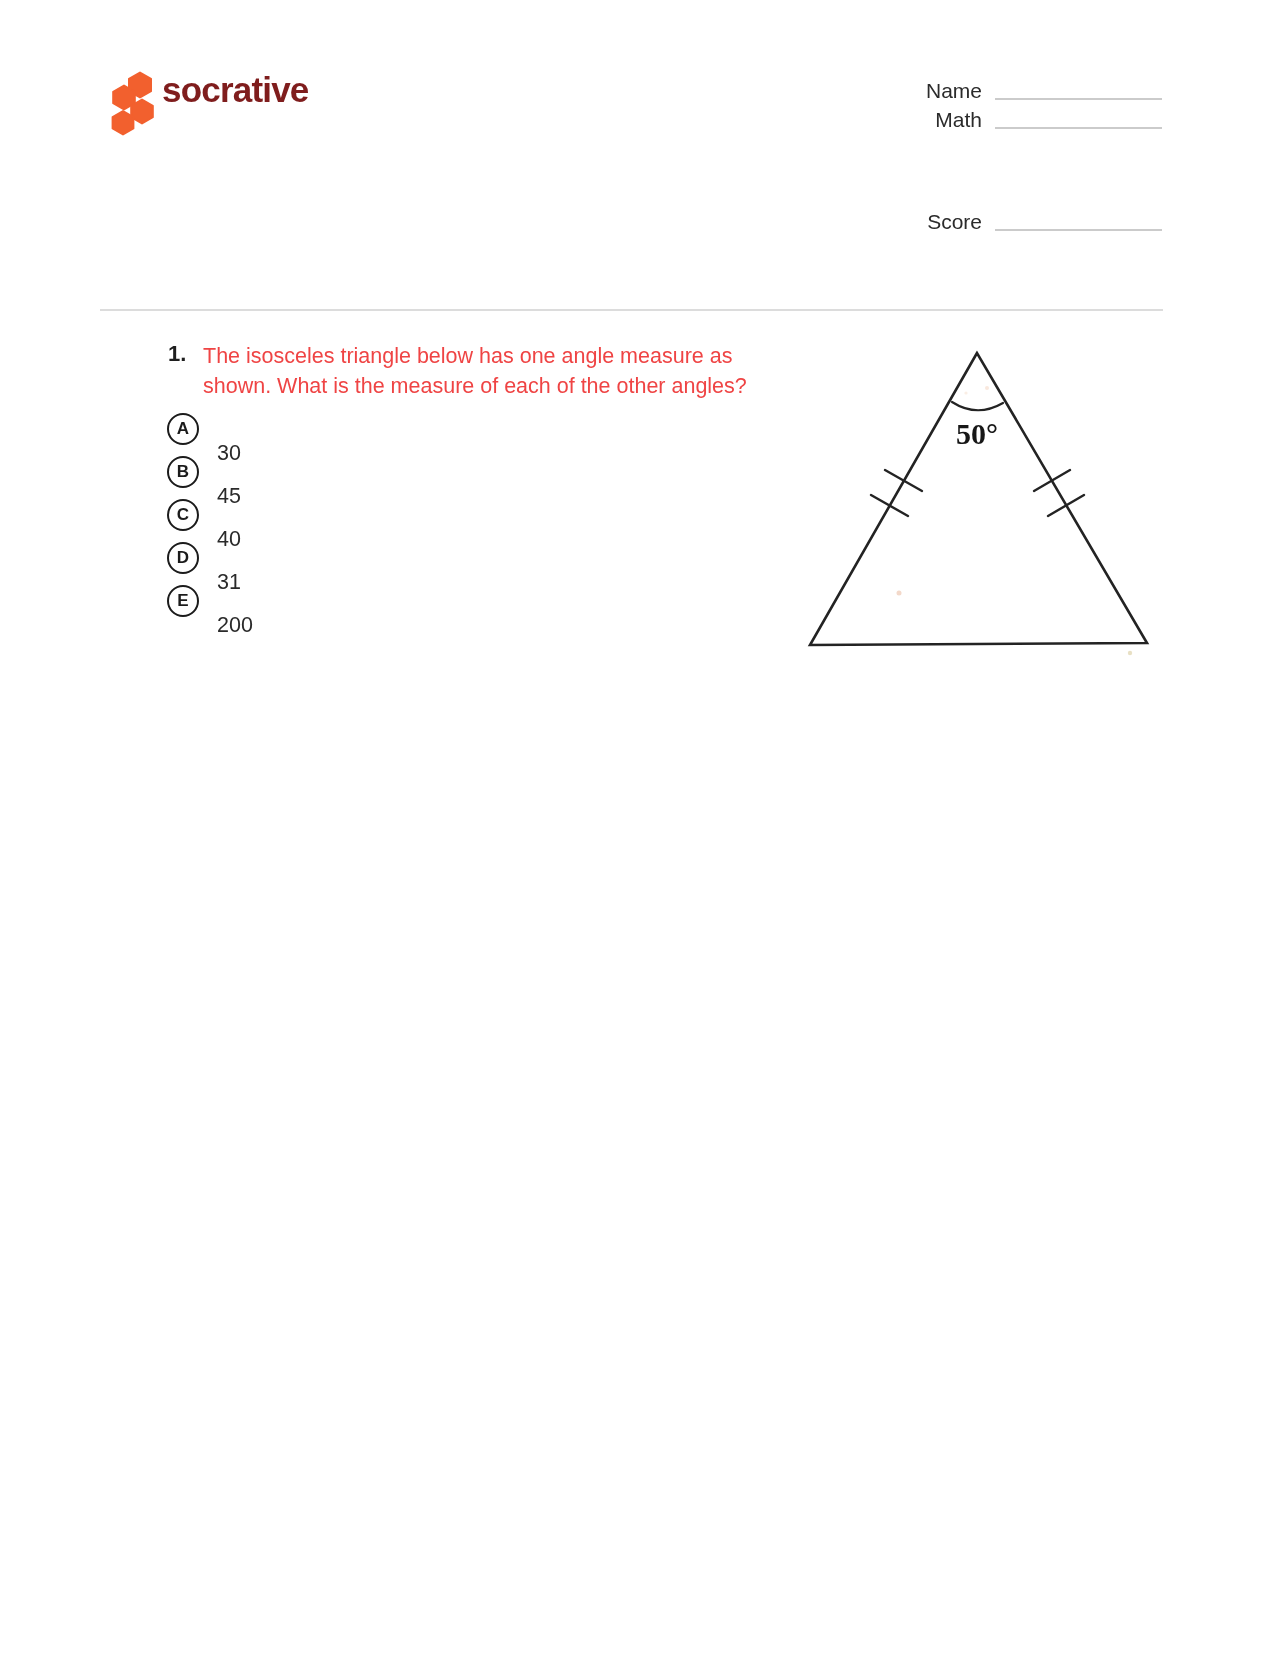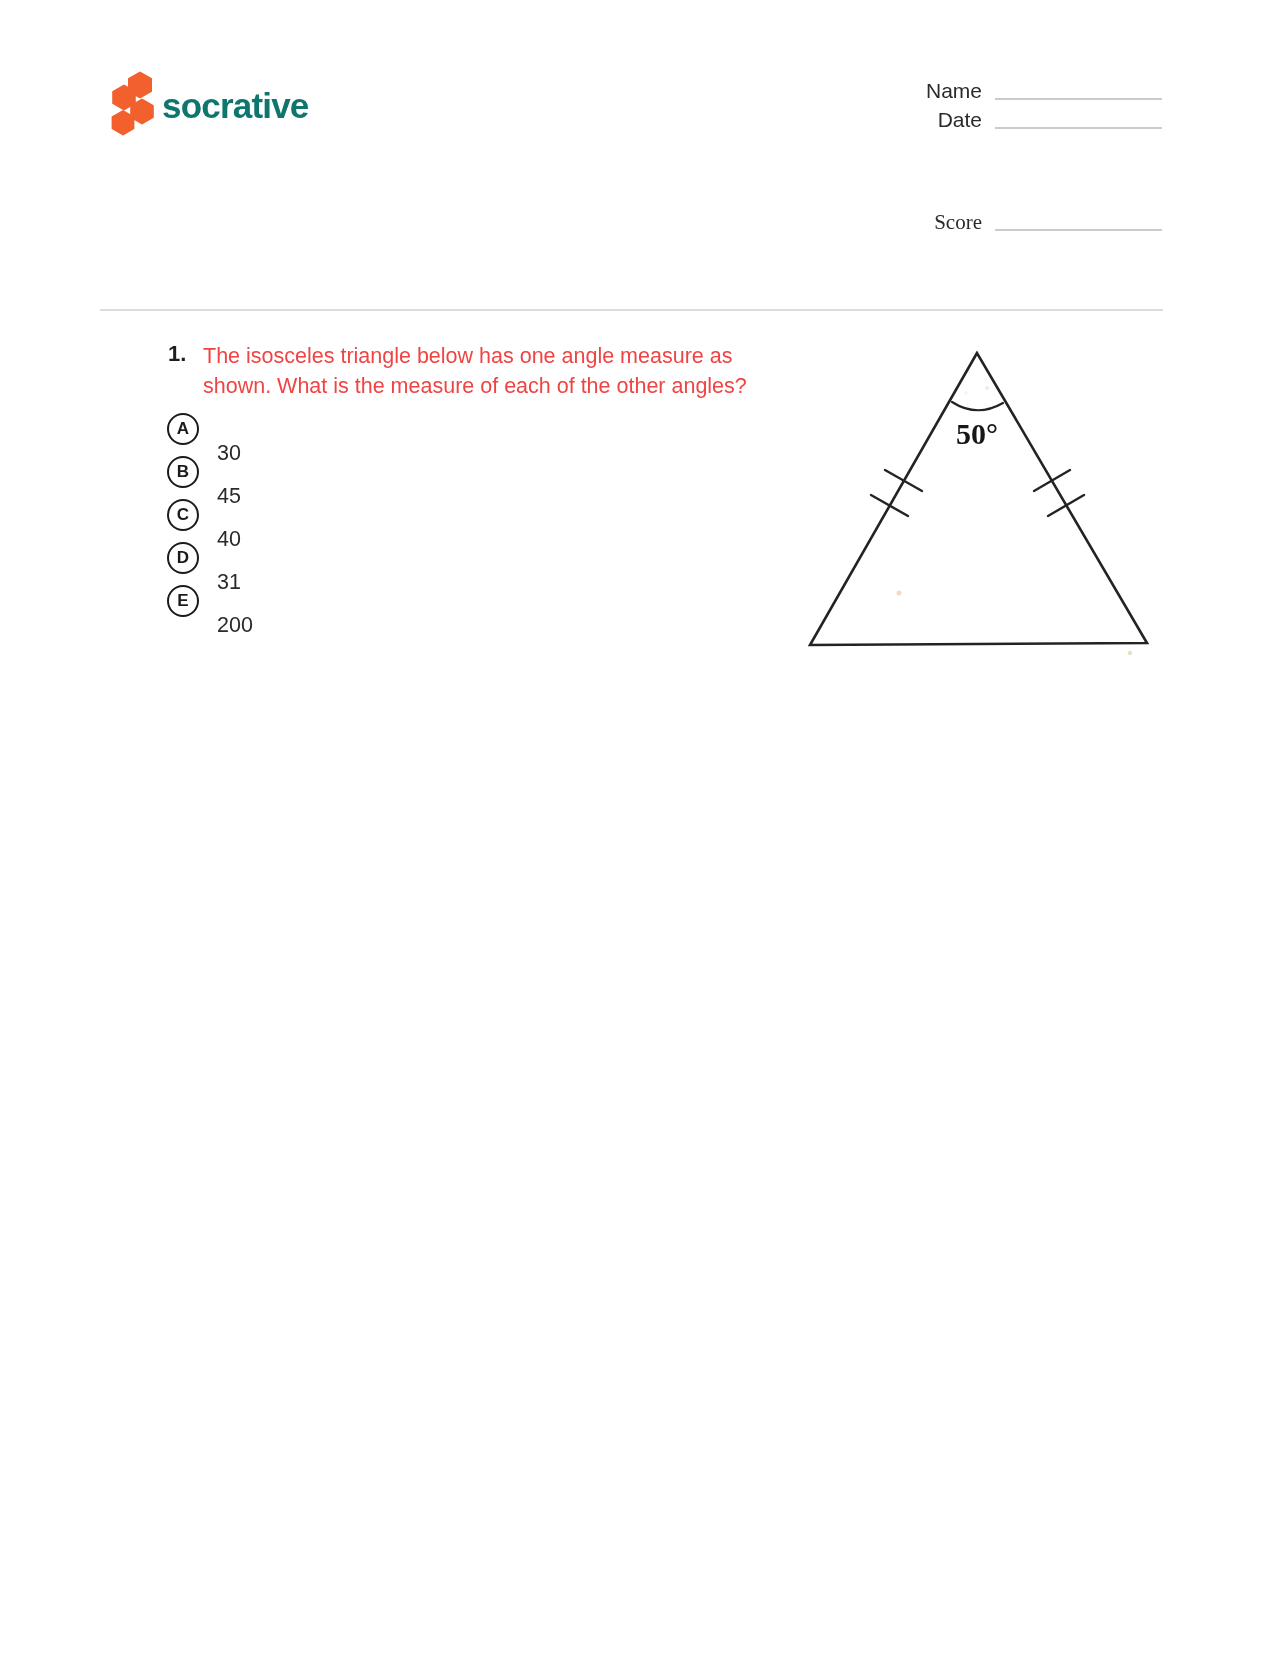--- a/index.html
+++ b/index.html
@@ -20,25 +20,25 @@
     position: absolute;
     left: 108px;
     top: 66px;
     display: flex;
     align-items: flex-start;
   }
   .logo-hex-svg { position: absolute; left: 0; top: 0; }
   .wordmark {
     position: absolute;
     left: 54px;
-    top: 20px;
+    top: 4px;
     font-size: 35px;
     font-weight: 700;
     letter-spacing: -0.8px;
-    color: #0f766e;
+    color: #7f1d1d;
   }
 
   
   .field-label {
     position: absolute;
     left: 800px;
     width: 182px;
     text-align: right;
     font-size: 21px;
     color: #2b2b2b;
@@ -47,21 +47,21 @@
     position: absolute;
     left: 995px;
     width: 167px;
     height: 0;
     border-top: 2px solid #cbcbcb;
   }
   .lbl-name  { top: 79px; }
   .line-name { top: 98px; }
   .lbl-date  { top: 108px; }
   .line-date { top: 127px; }
-  .lbl-score { top: 210px; font-family: Liberation Serif, serif; }
+  .lbl-score { top: 210px; }
   .line-score{ top: 229px; }
 
   
   .quiz-title {
     position: absolute;
     left: 106px;
     top: 160px;
     width: 575px;
     font-size: 44px;
     line-height: 1.2;
@@ -157,21 +157,21 @@
       <polygon class="hex" stroke-linejoin="round" stroke-width="2" points="124,83.5 134.8,89.75 134.8,101.25 124,107.5 113.2,101.25 113.2,89.75" fill="#F2602E" stroke="#F2602E"></polygon>
       <polygon class="hex" stroke-linejoin="round" stroke-width="2" points="142,97.5 152.8,103.75 152.8,115.25 142,121.5 131.2,115.25 131.2,103.75" fill="#F2602E" stroke="#F2602E"></polygon>
       <polygon class="hex" stroke-linejoin="round" stroke-width="2" points="123,109 133.4,115 133.4,126.5 123,132.5 112.6,126.5 112.6,115" fill="#F2602E" stroke="#F2602E"></polygon>
     </svg>
     <span class="wordmark">socrative</span>
   </div>
 
   <div class="field-label lbl-name">Name</div>
   <div class="field-line line-name"></div>
 
-  <div class="field-label lbl-date">Date</div>
+  <div class="field-label lbl-date">Math</div>
   <div class="field-line line-date"></div>
 
   <div class="field-label lbl-score">Score</div>
   <div class="field-line line-score"></div>
 
 
   <div class="divider"></div>
 
   <div class="q-number">1.</div>
   <div class="q-prompt">The isosceles triangle below has one angle measure as shown. What is the measure of each of the other angles?</div>

